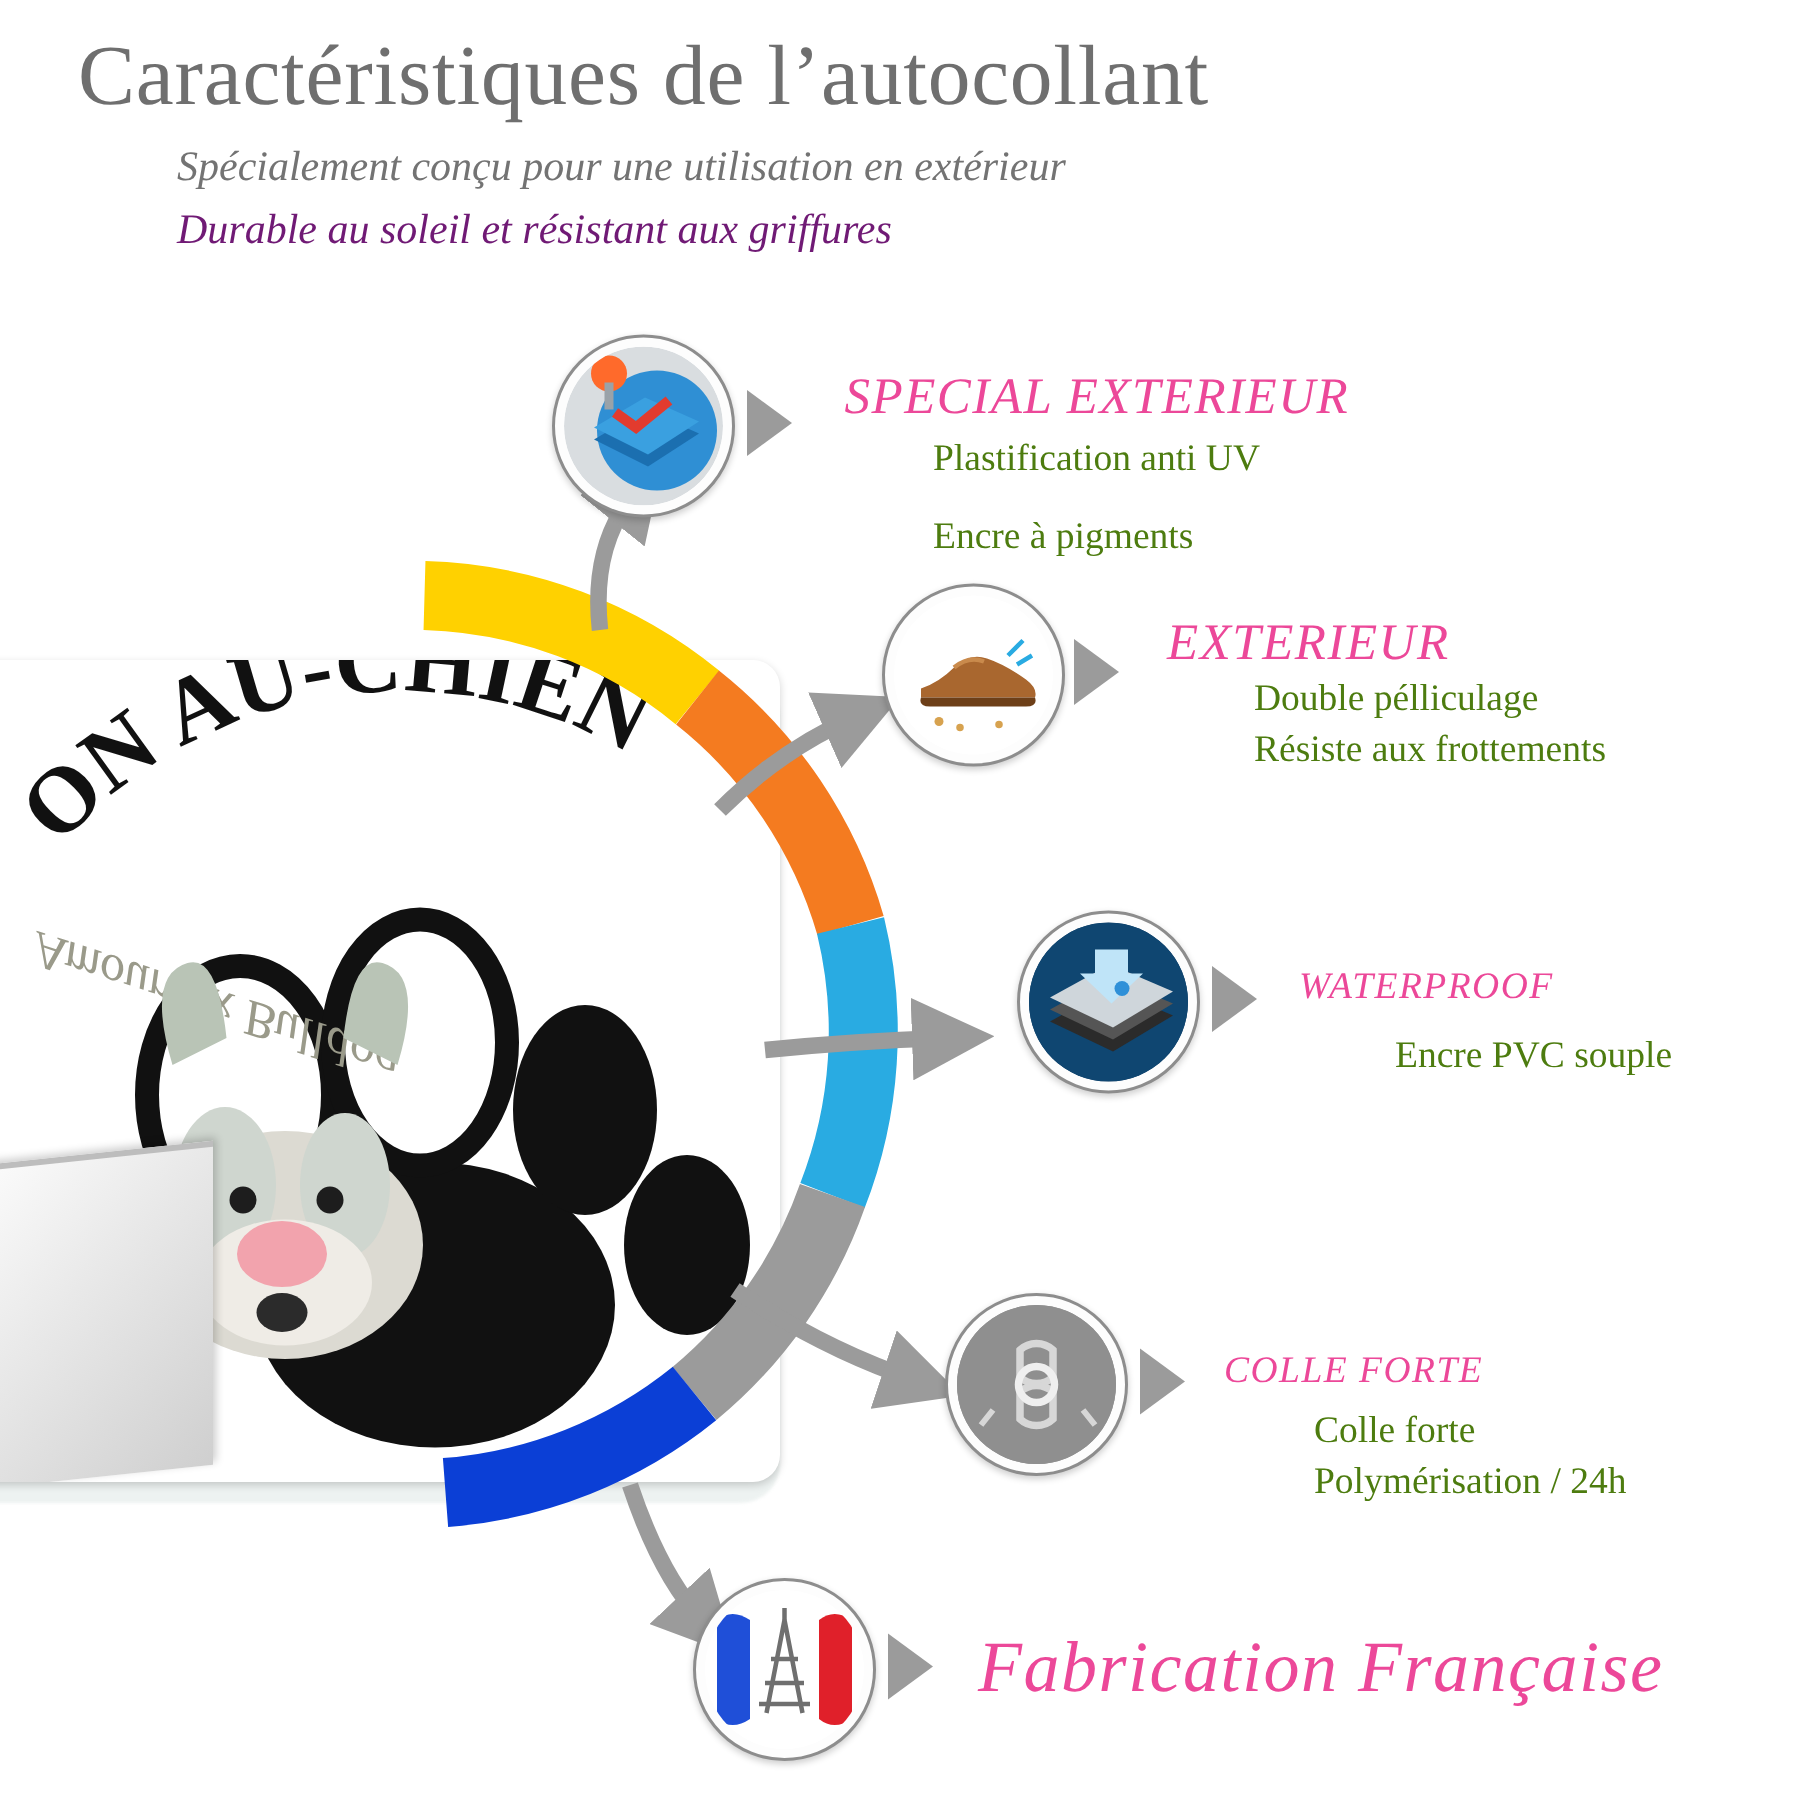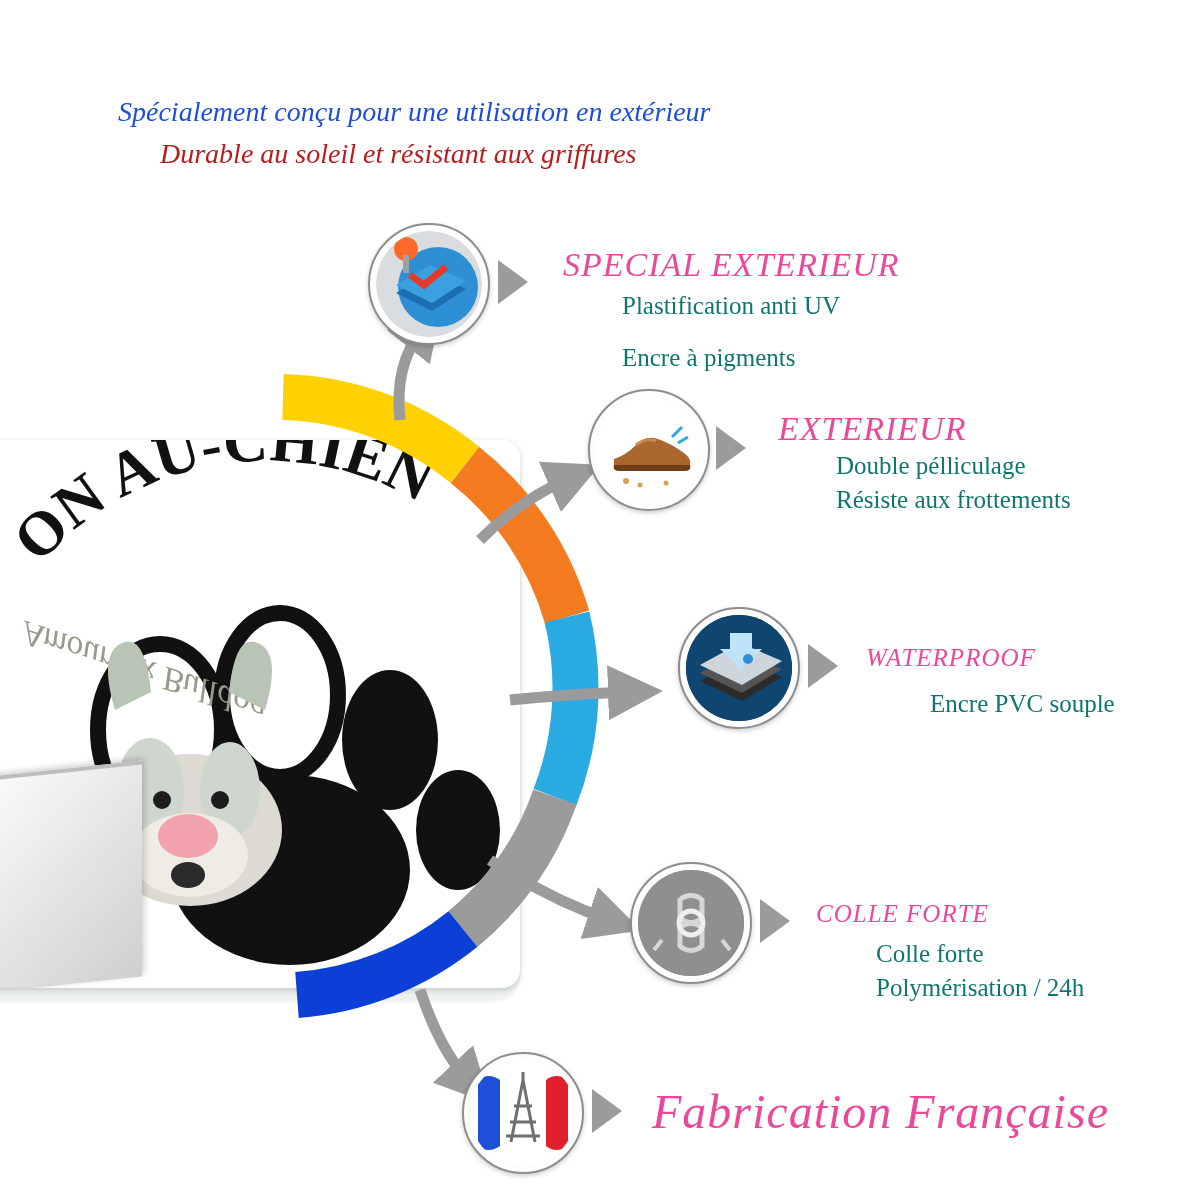--- a/index.html
+++ b/index.html
@@ -15,28 +15,27 @@
   
   .title{
     position:absolute;left:52px;top:18px;
     font-size:57px;color:#6f6f6f;
     font-family:"Liberation Serif", serif;
     letter-spacing:0.5px;
     white-space:nowrap;
   }
   .sub1{
     position:absolute;left:118px;top:96px;
-    font-size:28px;color:#1d4ed8;font-style:italic;
+    font-size:28px;color:#737373;font-style:italic;
     white-space:nowrap;
   }
   .sub2{
     position:absolute;left:118px;top:138px;
-    font-size:28px;color:#b91c1c;font-style:italic;
+    font-size:28px;color:#701a75;font-style:italic;
     white-space:nowrap;
-    margin-left:42px;
   }
 
   
   .sticker-wrap{
     position:absolute;left:-40px;top:440px;width:600px;height:570px;
   }
   .sticker-shadow{
     position:absolute;left:0;top:12px;width:560px;height:550px;
     background:#dfe8e6;
     border-radius:26px 26px 26px 26px;
@@ -86,32 +85,33 @@
   .arrowhead{
     position:absolute;width:0;height:0;
     border-top:22px solid transparent;
     border-bottom:22px solid transparent;
     border-left:30px solid #9b9b9b;
   }
   .f-title{
     position:absolute;color:#ec4899;font-size:34px;letter-spacing:1px;white-space:nowrap;font-style:italic;
   }
   .f-line{
-    position:absolute;color:#0f766e;font-size:25px;white-space:nowrap;
+    position:absolute;color:#4d7c0f;font-size:25px;white-space:nowrap;
   }
   .f-title.big{font-size:25px;}
 
   
   .conn{position:absolute;}
 </style>
 </head>
 <body>
 
 <div class="stage">
 
+  <div class="title">Caractéristiques de l’autocollant</div>
   <div class="sub1">Spécialement conçu pour une utilisation en extérieur</div>
   <div class="sub2">Durable au soleil et résistant aux griffures</div>
 
   <div class="sticker-wrap">
     <div class="sticker-shadow"></div>
     <div class="sticker">
       <svg class="paw" viewBox="0 0 560 548">
 
         <ellipse cx="330" cy="430" rx="120" ry="95" fill="#111"></ellipse>
 

